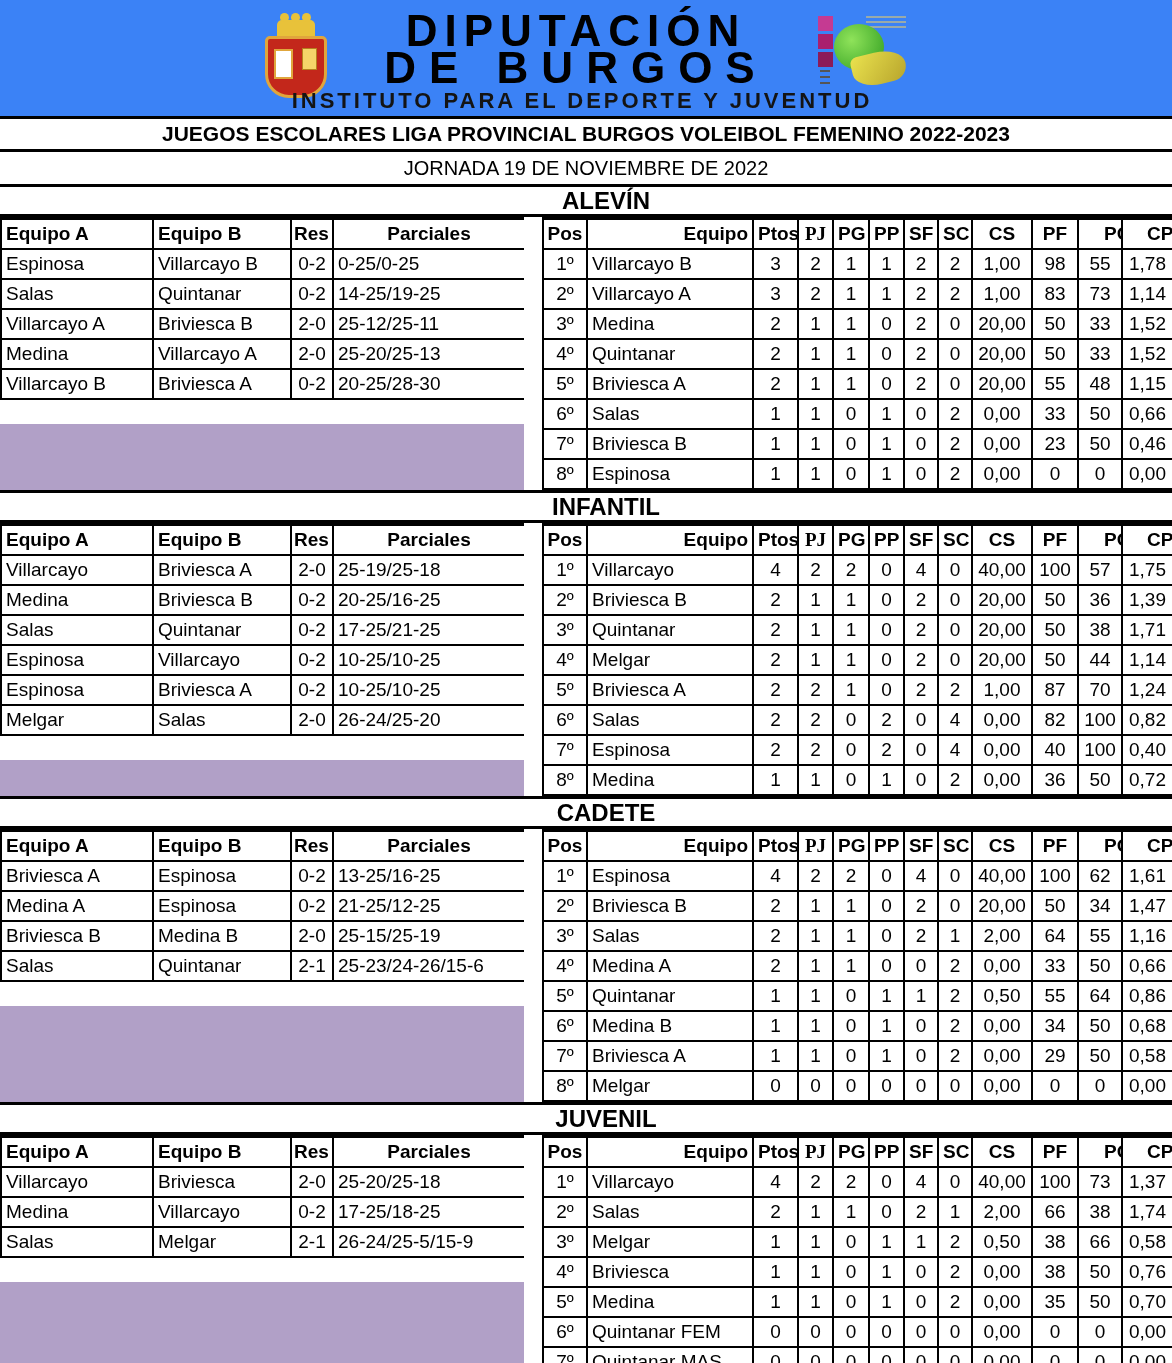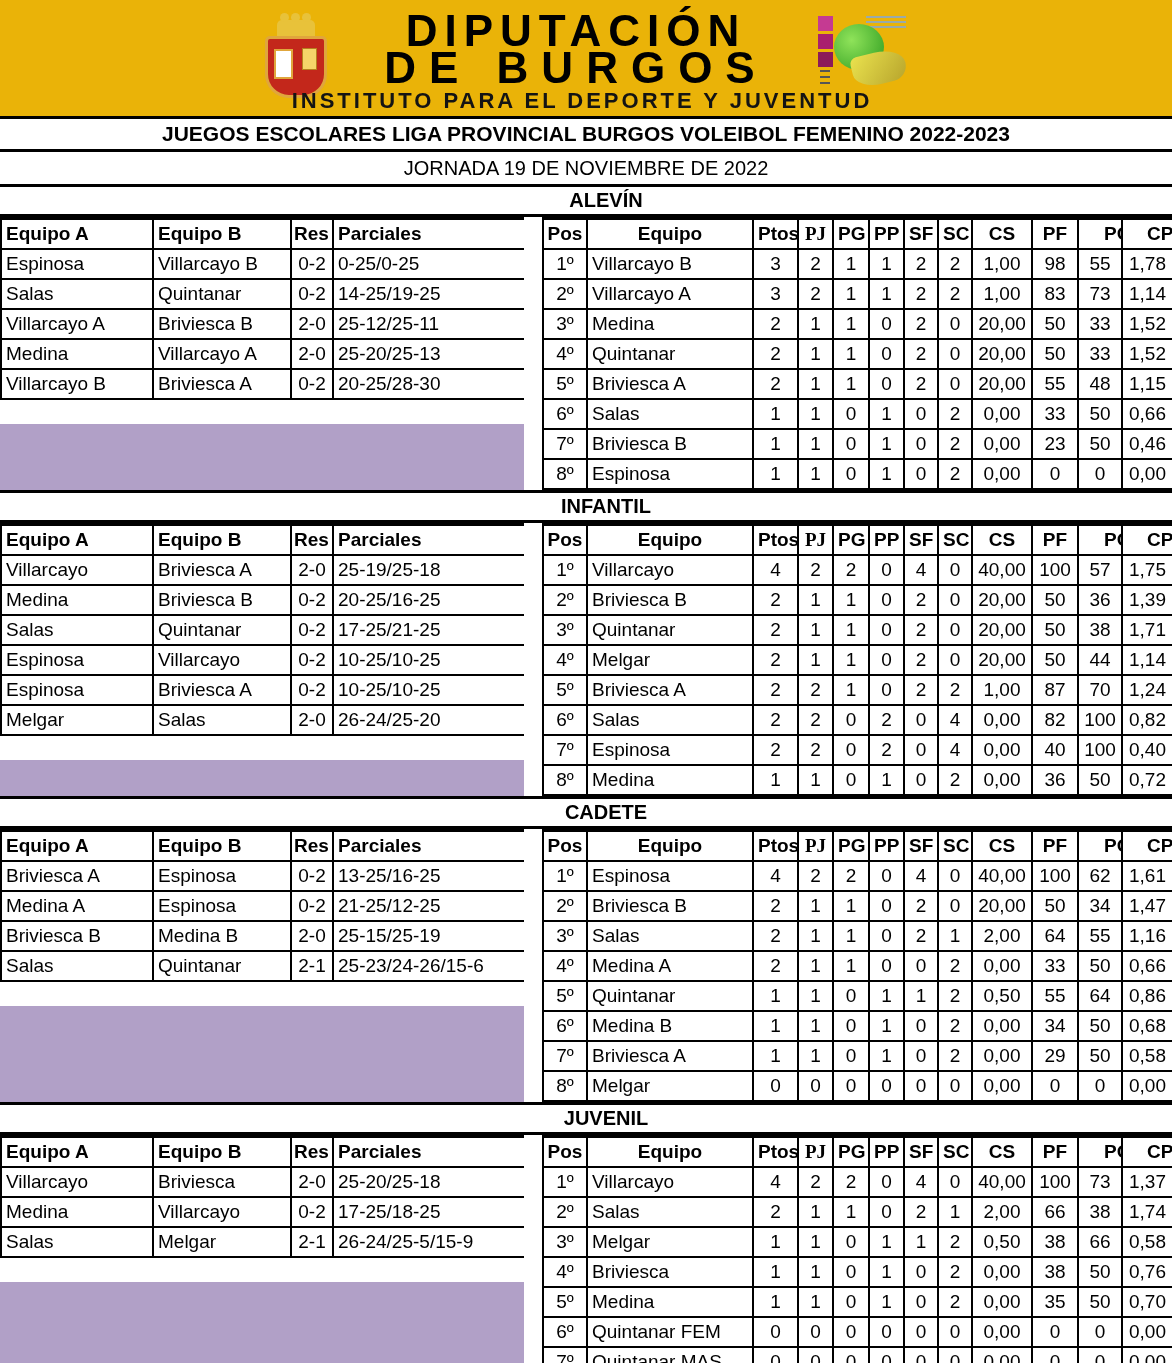--- a/index.html
+++ b/index.html
@@ -1,20 +1,20 @@
 <!DOCTYPE html>
 <html><head>
 <meta charset="utf-8">
 <style>
   html,body{margin:0;padding:0;background:#ffffff;}
   body{width:1172px;font-family:"Liberation Sans",sans-serif;color:#000;-webkit-font-smoothing:antialiased;}
   .page{width:1172px;}
 
   
-  .logo-area{height:116px;position:relative;background:#eab308;}
+  .logo-area{height:116px;position:relative;background:#3b82f6;}
   .logo-block{position:absolute;left:256px;top:12px;width:652px;height:76px;display:flex;align-items:flex-start;}
   .crest{width:80px;height:84px;position:relative;flex:none;}
   .crown{position:absolute;left:21px;top:8px;width:38px;height:16px;background:#e8c23a;border-radius:5px 5px 0 0;}
   .crown::before{content:"";position:absolute;top:-7px;left:3px;width:9px;height:9px;background:#e8c23a;border-radius:50%;box-shadow:11px 0 #e8c23a,22px 0 #e8c23a;}
   .shield{position:absolute;top:24px;left:9px;width:56px;height:56px;background:#c3271b;border:3px solid #e0a63c;border-radius:5px 5px 24px 24px;}
   .shield-door{position:absolute;left:6px;top:10px;width:15px;height:26px;background:#fff;border:2px solid #e0a63c;}
   .shield-tower{position:absolute;right:7px;top:9px;width:13px;height:20px;background:#f5d469;border:1px solid #b5801e;}
   .org-text{flex:1;text-align:center;padding-top:0;}
   .org-line1{font-size:44px;font-weight:800;letter-spacing:7px;line-height:37px;white-space:nowrap;}
   .org-line2{font-size:44px;font-weight:800;letter-spacing:13px;line-height:37px;white-space:nowrap;}
@@ -26,42 +26,42 @@
   .idj-ticks{position:absolute;left:4px;top:58px;width:10px;height:16px;background:repeating-linear-gradient(#555 0 2px,transparent 2px 6px);}
   .idj-text{position:absolute;right:2px;top:4px;width:40px;height:12px;background:repeating-linear-gradient(#9aa 0 2px,transparent 2px 5px);}
   .idj-globe{position:absolute;left:18px;top:12px;width:50px;height:46px;border-radius:50%;background:radial-gradient(circle at 35% 35%,#8fe35a,#2e9c1f);}
   .idj-leaf{position:absolute;left:36px;top:40px;width:54px;height:32px;background:linear-gradient(135deg,#eae24e,#b7a42c);border-radius:10px 75% 22px 70%;transform:rotate(-14deg);}
   .org-subtitle{position:absolute;top:88px;left:256px;width:652px;text-align:center;font-size:22px;font-weight:800;letter-spacing:3px;white-space:nowrap;color:#141414;}
 
   
   .band{width:100%;text-align:center;box-sizing:border-box;white-space:nowrap;overflow:hidden;}
   .title-band{border-top:3px solid #000;border-bottom:3px solid #000;height:36px;line-height:30px;font-size:21px;font-weight:bold;}
   .jornada-band{height:32px;line-height:32px;font-size:20px;font-weight:400;}
-  .section-band{border-top:3px solid #000;border-bottom:3px solid #000;height:33px;line-height:27px;font-size:20px;font-weight:bold;padding-left:40px;}
+  .section-band{border-top:3px solid #000;border-bottom:3px solid #000;height:33px;line-height:27px;font-size:24px;font-weight:bold;padding-left:40px;}
 
   
   .tables{display:flex;align-items:stretch;width:1172px;}
   .left-col{width:524px;flex:none;display:flex;flex-direction:column;gap:24px;}
   .gap-col{width:18px;flex:none;background:#fff;}
   .right-col{width:514px;flex:none;}
   .tbl{border-collapse:collapse;table-layout:fixed;font-size:19px;}
   .results{width:524px;}
   .standings{width:630px;}
   .tbl th,.tbl td{border:2px solid #000;height:28px;line-height:28px;padding:0 4px;overflow:hidden;white-space:nowrap;box-sizing:border-box;}
   .tbl thead th{border-top:3px solid #000;font-weight:bold;}
   
   .results th:nth-child(1){width:152px;text-align:left;}
   .results th:nth-child(2){width:138px;text-align:left;}
   .results th:nth-child(3){width:42px;text-align:left;padding:0 2px;}
-  .results th:nth-child(4){width:192px;text-align:left;}
+  .results th:nth-child(4){width:192px;text-align:center;}
   .results td{text-align:left;}
   .results td:nth-child(3){text-align:center;padding:0 2px;}
   
   .standings th:nth-child(1){width:44px;text-align:center;padding:0 2px;}
-  .standings th:nth-child(2){width:166px;text-align:center;}
+  .standings th:nth-child(2){width:166px;text-align:right;}
   .standings th:nth-child(3){width:45px;}
   .standings th:nth-child(4){width:35px;font-family:Liberation Serif, serif;}
   .standings th:nth-child(5){width:36px;}
   .standings th:nth-child(6){width:35px;}
   .standings th:nth-child(7){width:34px;}
   .standings th:nth-child(8){width:34px;}
   .standings th:nth-child(9){width:60px;}
   .standings th:nth-child(10){width:46px;}
   .standings th:nth-child(11){width:44px;padding-left:25px;}
   .standings th:nth-child(12){width:51px;padding-left:24px;}

